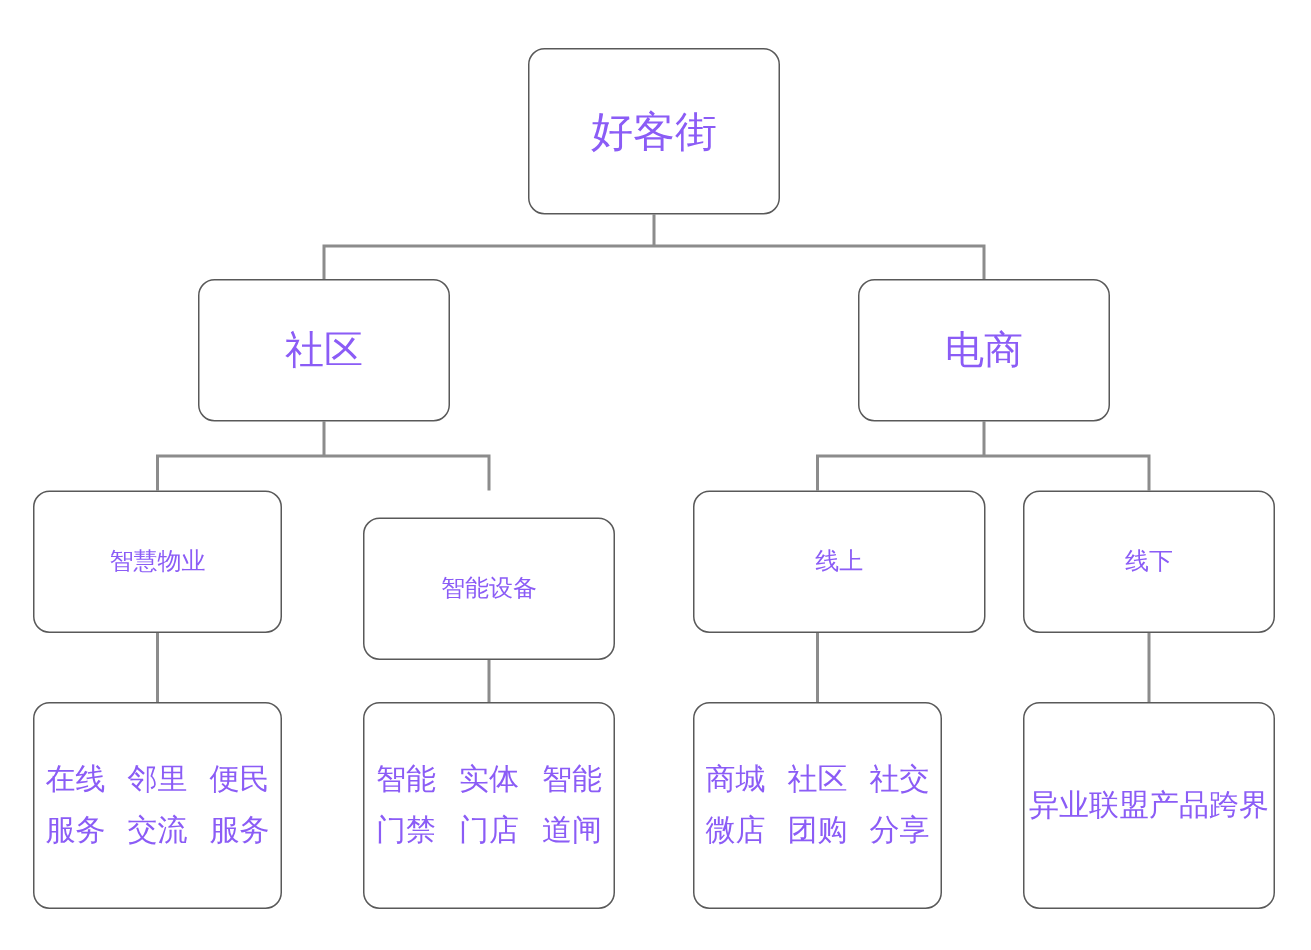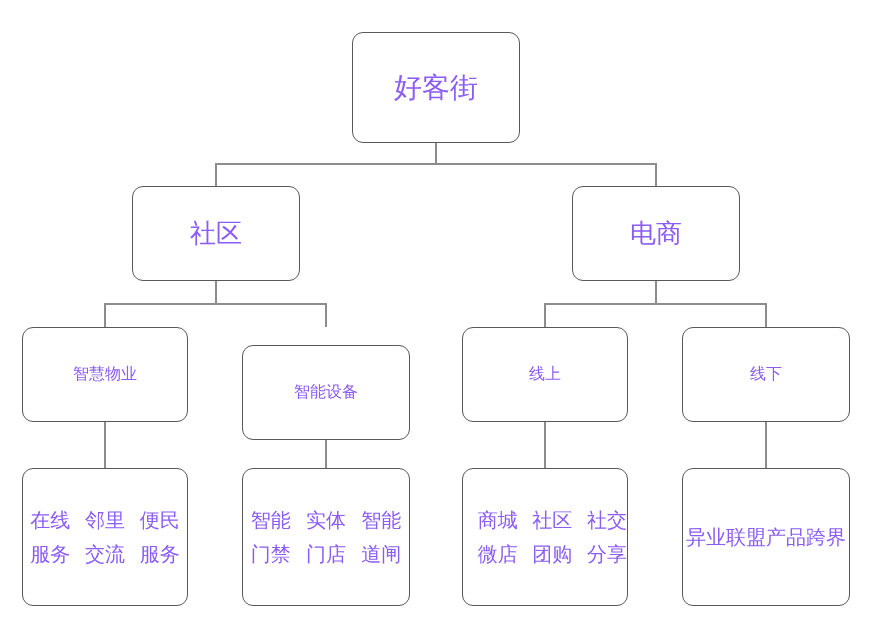--- a/index.html
+++ b/index.html
@@ -62,38 +62,38 @@
   <div class="node lvl2" style="left:572px; top:186px; width:168px; height:95px;">
     <span>电商</span>
   </div>
 
   <div class="node lvl3" style="left:22px; top:327px; width:166px; height:95px;">
     <span>智慧物业</span>
   </div>
   <div class="node lvl3" style="left:242px; top:327px; width:168px; height:95px;margin-top:18px;">
     <span>智能设备</span>
   </div>
-  <div class="node lvl3" style="left:462px; top:327px; width:166px; height:95px;">
+  <div class="node lvl3" style="left:462px; top:327px; width:195px; height:95px;">
     <span>线上</span>
   </div>
   <div class="node lvl3" style="left:682px; top:327px; width:168px; height:95px;">
     <span>线下</span>
   </div>
 
   <div class="node leaf" style="left:22px; top:468px; width:166px; height:138px;">
     <span class="leaf-line">在线服务</span>
     <span class="leaf-line">邻里交流</span>
     <span class="leaf-line">便民服务</span>
   </div>
   <div class="node leaf" style="left:242px; top:468px; width:168px; height:138px;text-align:center;">
     <span class="leaf-line">智能门禁</span>
     <span class="leaf-line">实体门店</span>
     <span class="leaf-line">智能道闸</span>
   </div>
-  <div class="node leaf" style="left:462px; top:468px; width:166px; height:138px;text-align:right;">
+  <div class="node leaf" style="left:462px; top:468px; width:166px; height:138px;">
     <span class="leaf-line">商城微店</span>
     <span class="leaf-line">社区团购</span>
     <span class="leaf-line">社交分享</span>
   </div>
   <div class="node leaf" style="left:682px; top:468px; width:168px; height:138px;">
     <span class="leaf-line">异业联盟</span>
     <span class="leaf-line">产品跨界</span>
   </div>
 
 </div>

